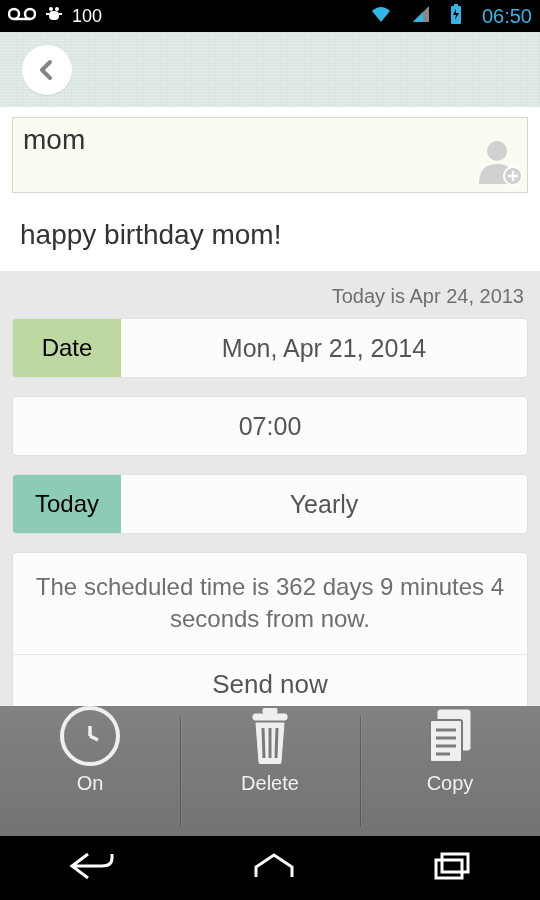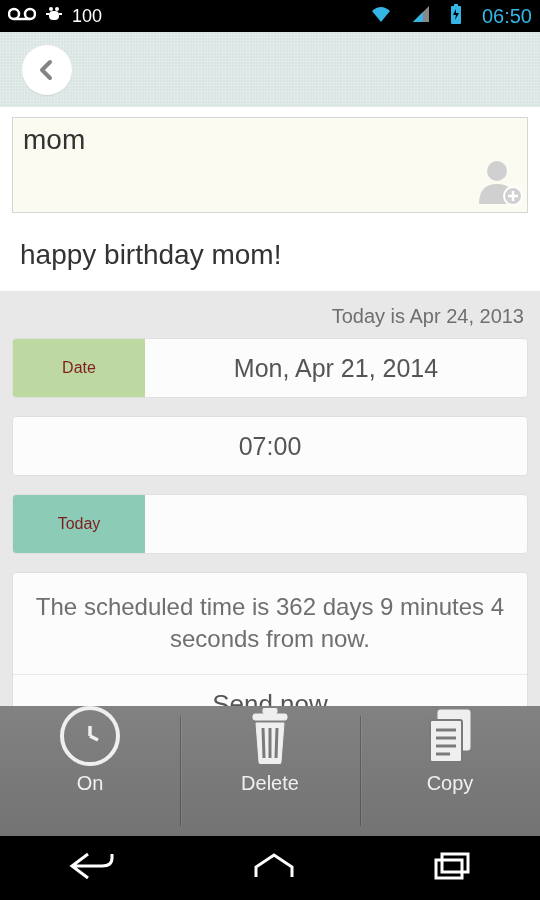--- a/index.html
+++ b/index.html
@@ -28,32 +28,32 @@
 .back-btn {
   width: 50px; height: 50px; border-radius: 50%; background: #fff;
   display: flex; align-items: center; justify-content: center;
   box-shadow: 0 1px 1px rgba(0,0,0,.08);
 }
 .back-btn svg { width: 24px; height: 24px; fill: #848484; }
 .content { padding: 10px 12px 0 12px; background:#fff; }
 .recipient-box {
   border: 1px solid #d6d6d6;
   background: #fcfbf1;
-  height: 96px;
+  height: 76px;
   display: flex; align-items: flex-start; justify-content: space-between;
   padding: 6px 4px 6px 10px; margin-bottom: 18px;
 }
 .recipient-text { font-size: 28px; color: #333; align-self:flex-start; }
 .add-contact { width: 50px; height: 50px; align-self: flex-end; position:relative; }
 .add-contact svg { fill:#d0d0d0; }
 .msg-text { font-size: 28px; color: #333; padding: 8px 8px 20px 8px; }
 .scheduler { background:#e8e8e8; padding: 0 12px 18px 12px; }
 .today-line { text-align: right; color:#6f6f6f; font-size: 20px; padding: 14px 4px 10px 0; }
 .row { display:flex; height:60px; margin-bottom:18px; border-radius:4px; overflow:hidden; background:#fcfcfc; border:1px solid #e0e0e0;}
-.row-label { width: 132px; display:flex; align-items:center; justify-content:center; color:#7f1d1d; font-size:16px; }
+.row-label { width: 108px; display:flex; align-items:center; justify-content:center; color:#000000; font-size:24px; }
 .row-value { flex:1; display:flex; align-items:center; justify-content:center; color:#555; font-size:25px; }
 .row.date .row-label { background:#bed8a1; }
 .row.time .row-label { background:#a4d49a; }
 .row.repeat .row-label { background:#8ccbb6; }
 .info-card { background:#fcfcfc; border:1px solid #e0e0e0; border-radius:4px; overflow:hidden; }
 .info-text { padding: 18px 10px; text-align:center; color:#6f6f6f; font-size:24px; line-height:1.35; border-bottom:1px solid #e8e8e8; }
 .send-now { height:60px; display:flex; align-items:center; justify-content:center; color:#555; font-size:26px; }
 .toolbar {
   position:absolute; left:0; right:0; bottom:64px; height:130px;
   background:#7a7a7a;
@@ -143,20 +143,21 @@
 
   <div class="row date">
     <div class="row-label">Date</div>
     <div class="row-value">Mon, Apr 21, 2014</div>
   </div>
   <div class="row time">
     <div class="row-value">07:00</div>
   </div>
   <div class="row repeat">
     <div class="row-label">Today</div>
+    <div class="row-value">Yearly</div>
   </div>
 
   <div class="info-card">
     <div class="info-text">The scheduled time is 362 days 9 minutes 4 seconds from now.</div>
     <div class="send-now">Send now</div>
   </div>
 </div>
 
 <div class="toolbar">
   <div>

